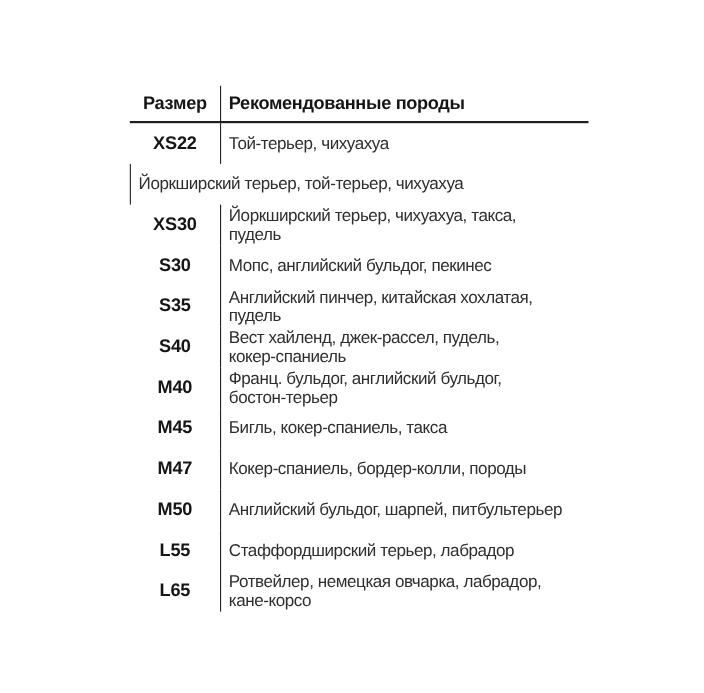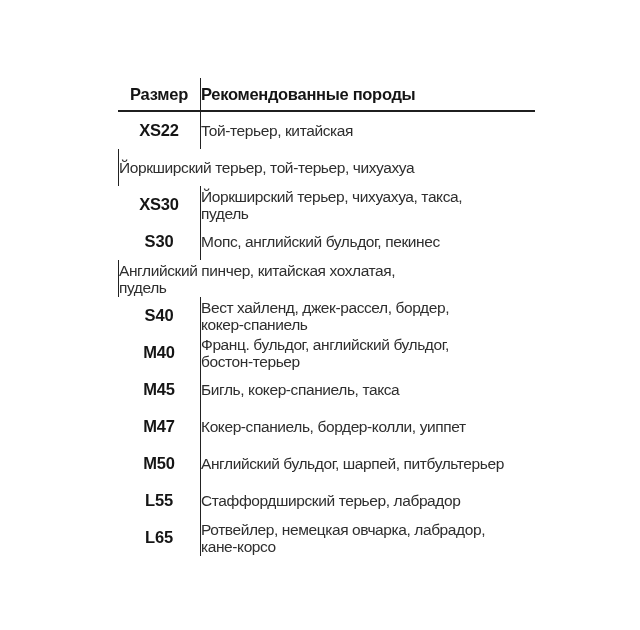--- a/index.html
+++ b/index.html
@@ -39,20 +39,21 @@
     flex: 0 0 82px;
     justify-content: center;
     font-weight: bold;
     font-size: 16.5px;
     letter-spacing: -0.2px;
     color: #151515;
   }
   .cell.breeds {
     flex: 1;
     border-left: 1.5px solid #222222;
+    padding-left: 7px;
     font-size: 15.5px;
     line-height: 17px;
     letter-spacing: -0.4px;
     color: #2e2e2e;
     white-space: pre-line;
   }
   .row.header .cell.breeds {
     font-weight: bold;
     font-size: 16.5px;
     letter-spacing: -0.3px;
@@ -65,55 +66,56 @@
 <div class="canvas">
   <div class="size-table">
 
     <div class="row header">
       <div class="cell size">Размер</div>
       <div class="cell breeds">Рекомендованные породы</div>
     </div>
 
     <div class="row">
       <div class="cell size">XS22</div>
-      <div class="cell breeds">Той-терьер, китайская</div>
+      <div class="cell breeds">Той-терьер, чихуахуа</div>
     </div>
     <div class="row">
       <div class="cell breeds">Йоркширский терьер, той-терьер, чихуахуа</div>
     </div>
     <div class="row">
       <div class="cell size">XS30</div>
       <div class="cell breeds">Йоркширский терьер, чихуахуа, такса,
 пудель</div>
     </div>
     <div class="row">
       <div class="cell size">S30</div>
       <div class="cell breeds">Мопс, английский бульдог, пекинес</div>
     </div>
     <div class="row">
+      <div class="cell size">S35</div>
       <div class="cell breeds">Английский пинчер, китайская хохлатая,
 пудель</div>
     </div>
     <div class="row">
       <div class="cell size">S40</div>
-      <div class="cell breeds">Вест хайленд, джек-рассел, бордер,
+      <div class="cell breeds">Вест хайленд, джек-рассел, пудель,
 кокер-спаниель</div>
     </div>
     <div class="row">
       <div class="cell size">M40</div>
       <div class="cell breeds">Франц. бульдог, английский бульдог,
 бостон-терьер</div>
     </div>
     <div class="row">
       <div class="cell size">M45</div>
       <div class="cell breeds">Бигль, кокер-спаниель, такса</div>
     </div>
     <div class="row">
       <div class="cell size">M47</div>
-      <div class="cell breeds">Кокер-спаниель, бордер-колли, уиппет</div>
+      <div class="cell breeds">Кокер-спаниель, бордер-колли, породы</div>
     </div>
     <div class="row">
       <div class="cell size">M50</div>
       <div class="cell breeds">Английский бульдог, шарпей, питбультерьер</div>
     </div>
     <div class="row">
       <div class="cell size">L55</div>
       <div class="cell breeds">Стаффордширский терьер, лабрадор</div>
     </div>
     <div class="row">

